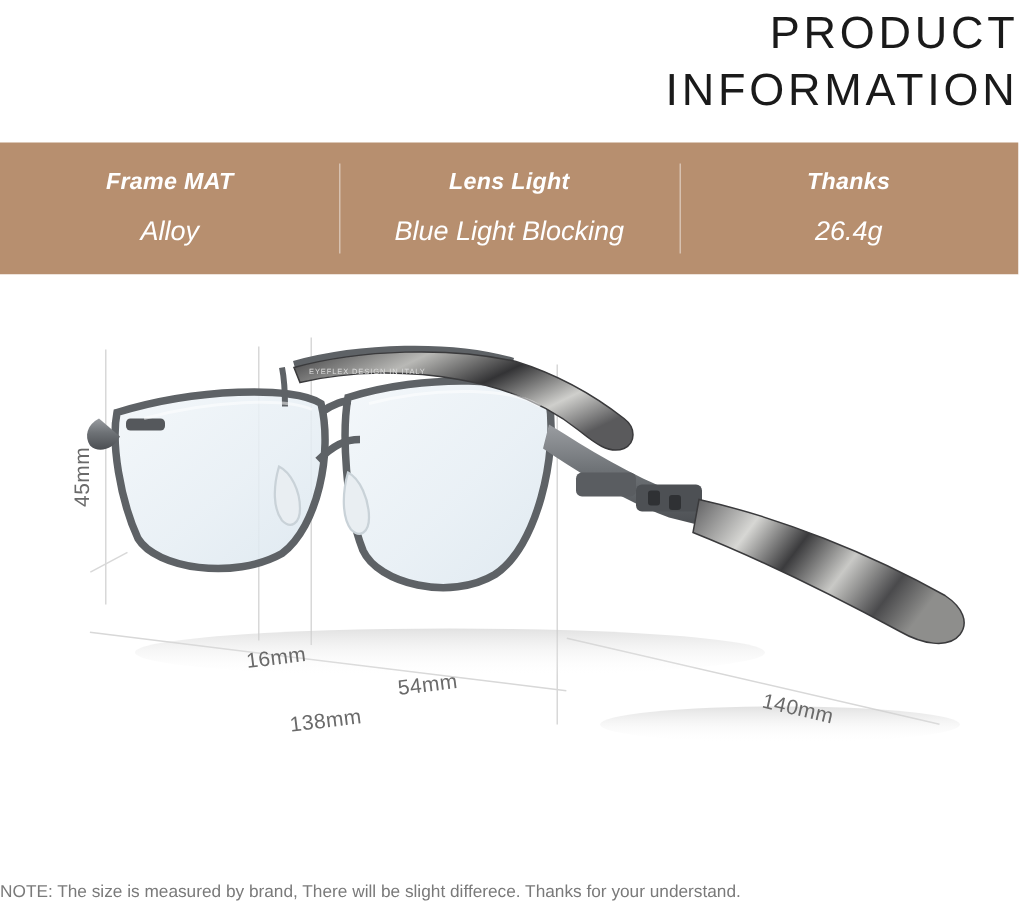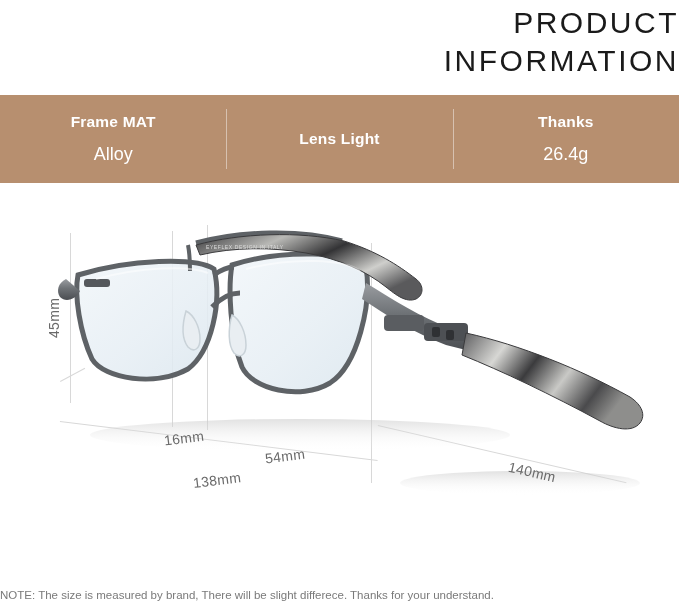--- a/index.html
+++ b/index.html
@@ -40,20 +40,21 @@
     color: #ffffff;
   }
   .spec-cell {
     flex: 1 1 0;
     display: flex;
     flex-direction: column;
     align-items: center;
     justify-content: center;
     gap: 13px;
     position: relative;
+    font-style: italic;
   }
   .spec-cell + .spec-cell::before {
     content: "";
     position: absolute;
     left: 0;
     top: 14px;
     bottom: 14px;
     width: 1px;
     background: rgba(255,255,255,0.45);
   }
@@ -117,20 +118,21 @@
   <div class="title-line">INFORMATION</div>
 </div>
 
 <div class="spec-band">
   <div class="spec-cell">
     <div class="spec-label">Frame MAT</div>
     <div class="spec-value">Alloy</div>
   </div>
   <div class="spec-cell">
     <div class="spec-label">Lens Light</div>
+    <div class="spec-value">Blue Light Blocking</div>
   </div>
   <div class="spec-cell">
     <div class="spec-label">Thanks</div>
     <div class="spec-value">26.4g</div>
   </div>
 </div>
 
 <div class="photo-area">
 
   <div class="guide" style="left:70px;  top:50px;  width:1px; height:170px;"></div>

